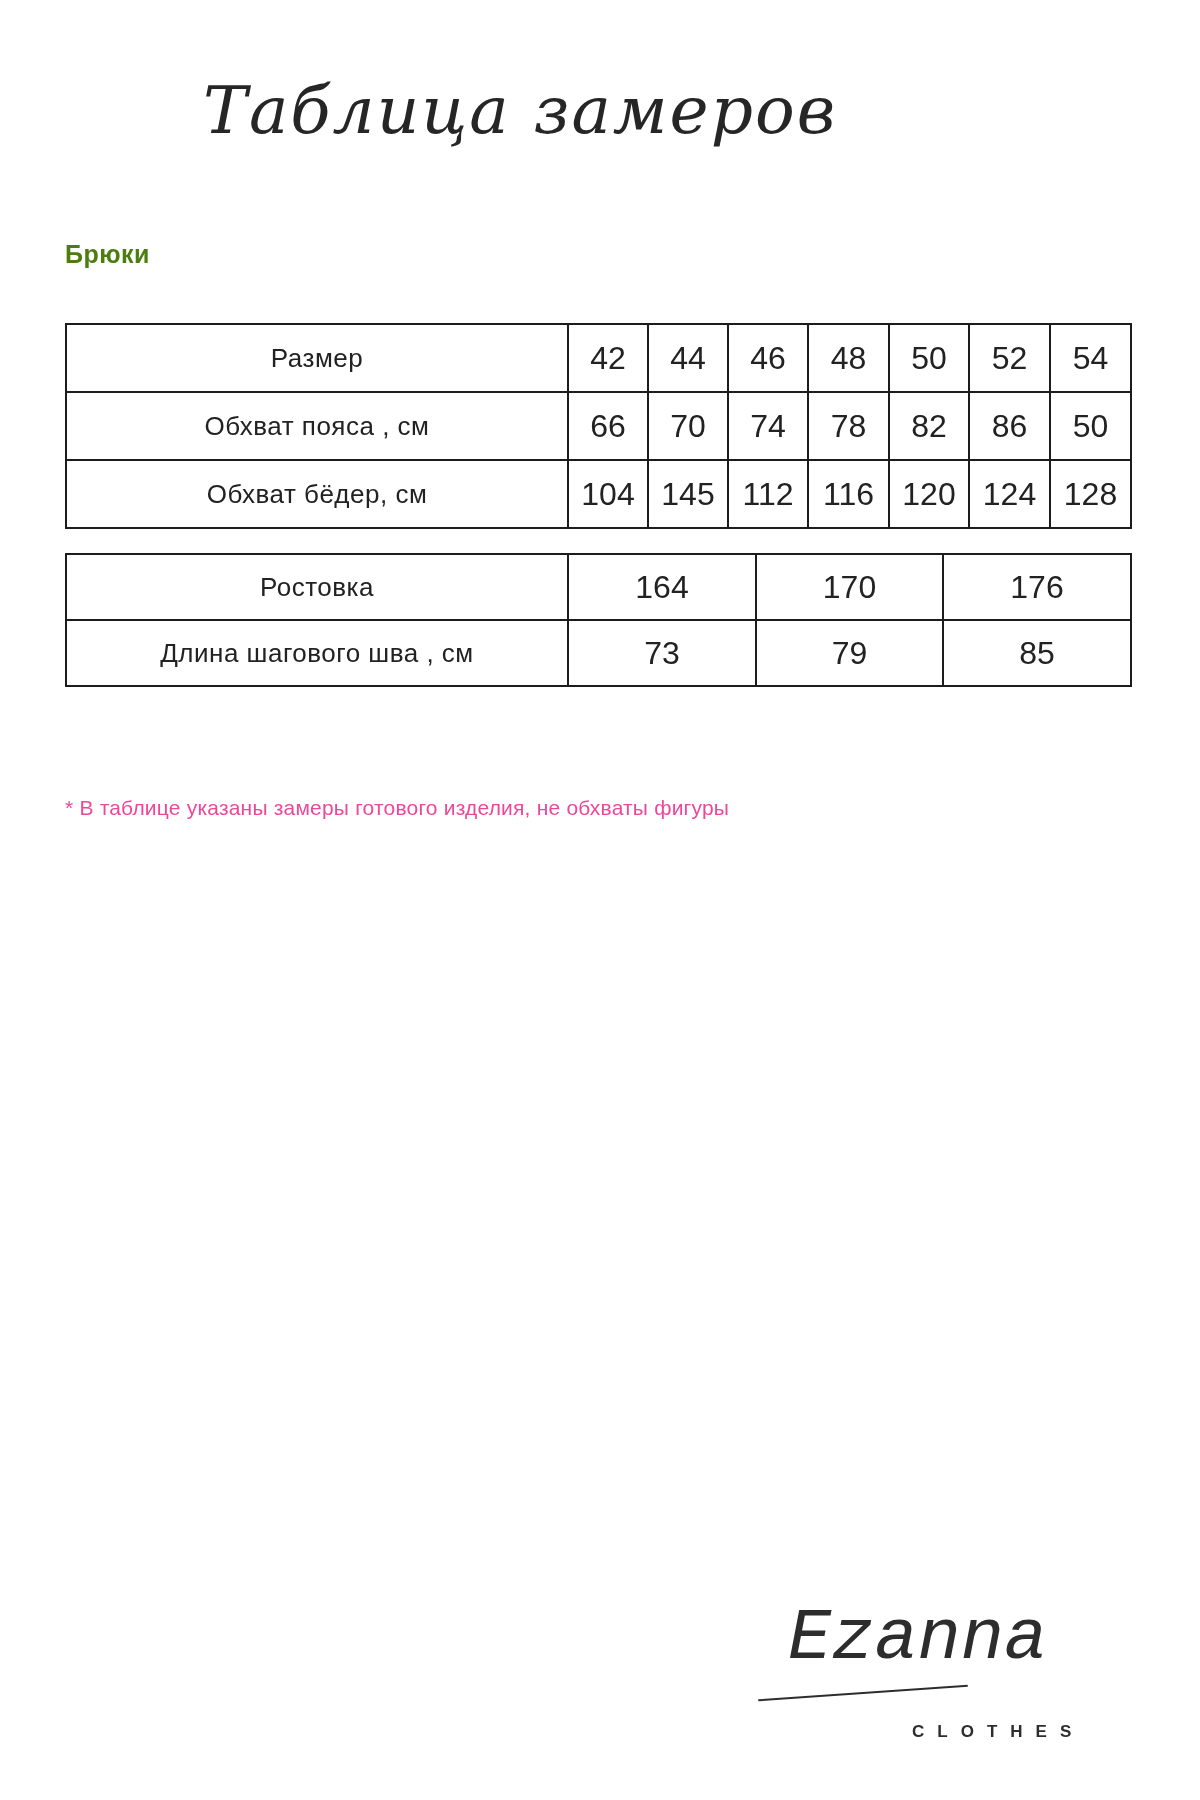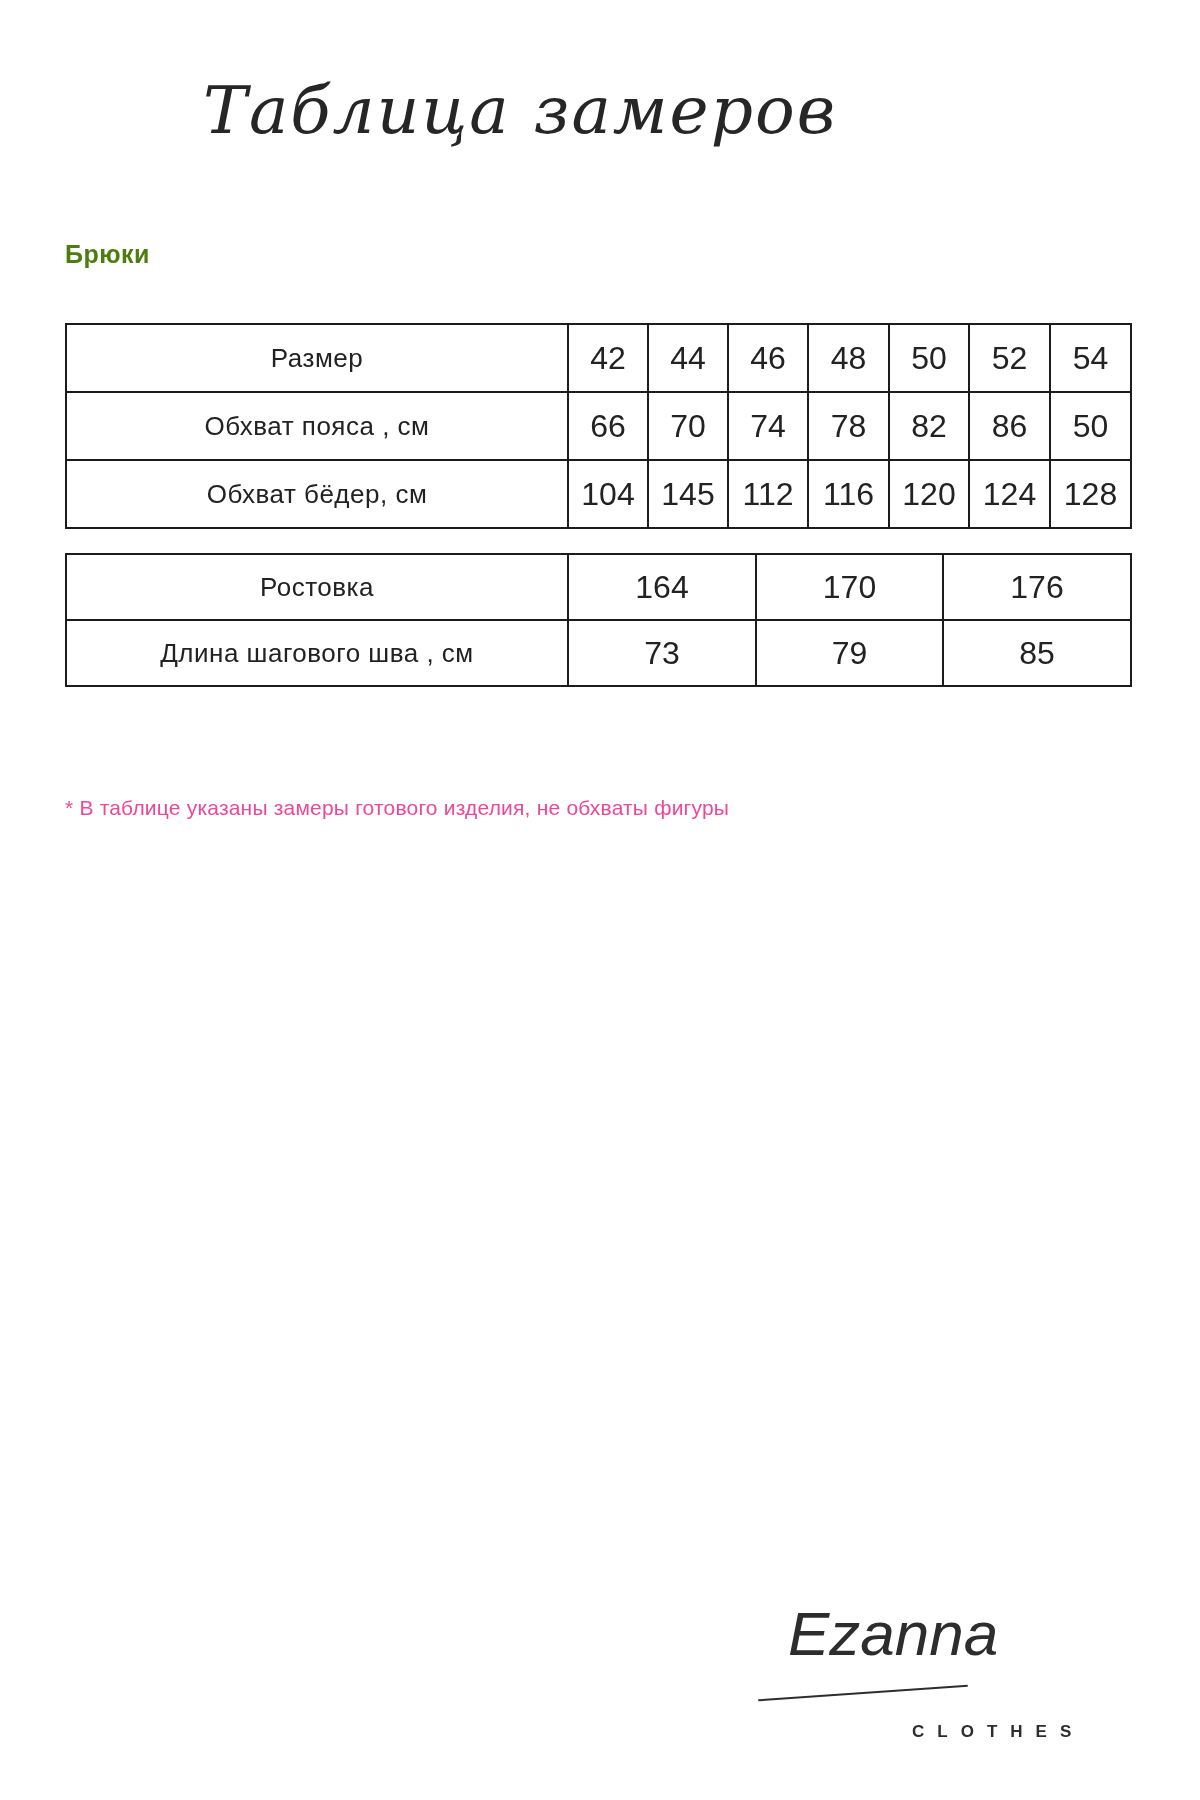--- a/index.html
+++ b/index.html
@@ -72,24 +72,24 @@
     position: absolute;
     top: 1590px;
     left: 740px;
     width: 420px;
     height: 170px;
   }
   .logo-script {
     position: absolute;
     top: 8px;
     left: 48px;
-    font-family: Liberation Sans, sans-serif;
+    font-family: Liberation Mono, monospace;
     font-style: italic;
     font-weight: 400;
-    font-size: 62px;
+    font-size: 72px;
     color: #2d2d2d;
     white-space: nowrap;
   }
   .logo-flourish {
     position: absolute;
     top: 102px;
     left: 18px;
     width: 210px;
     height: 2px;
     background: #2d2d2d;

